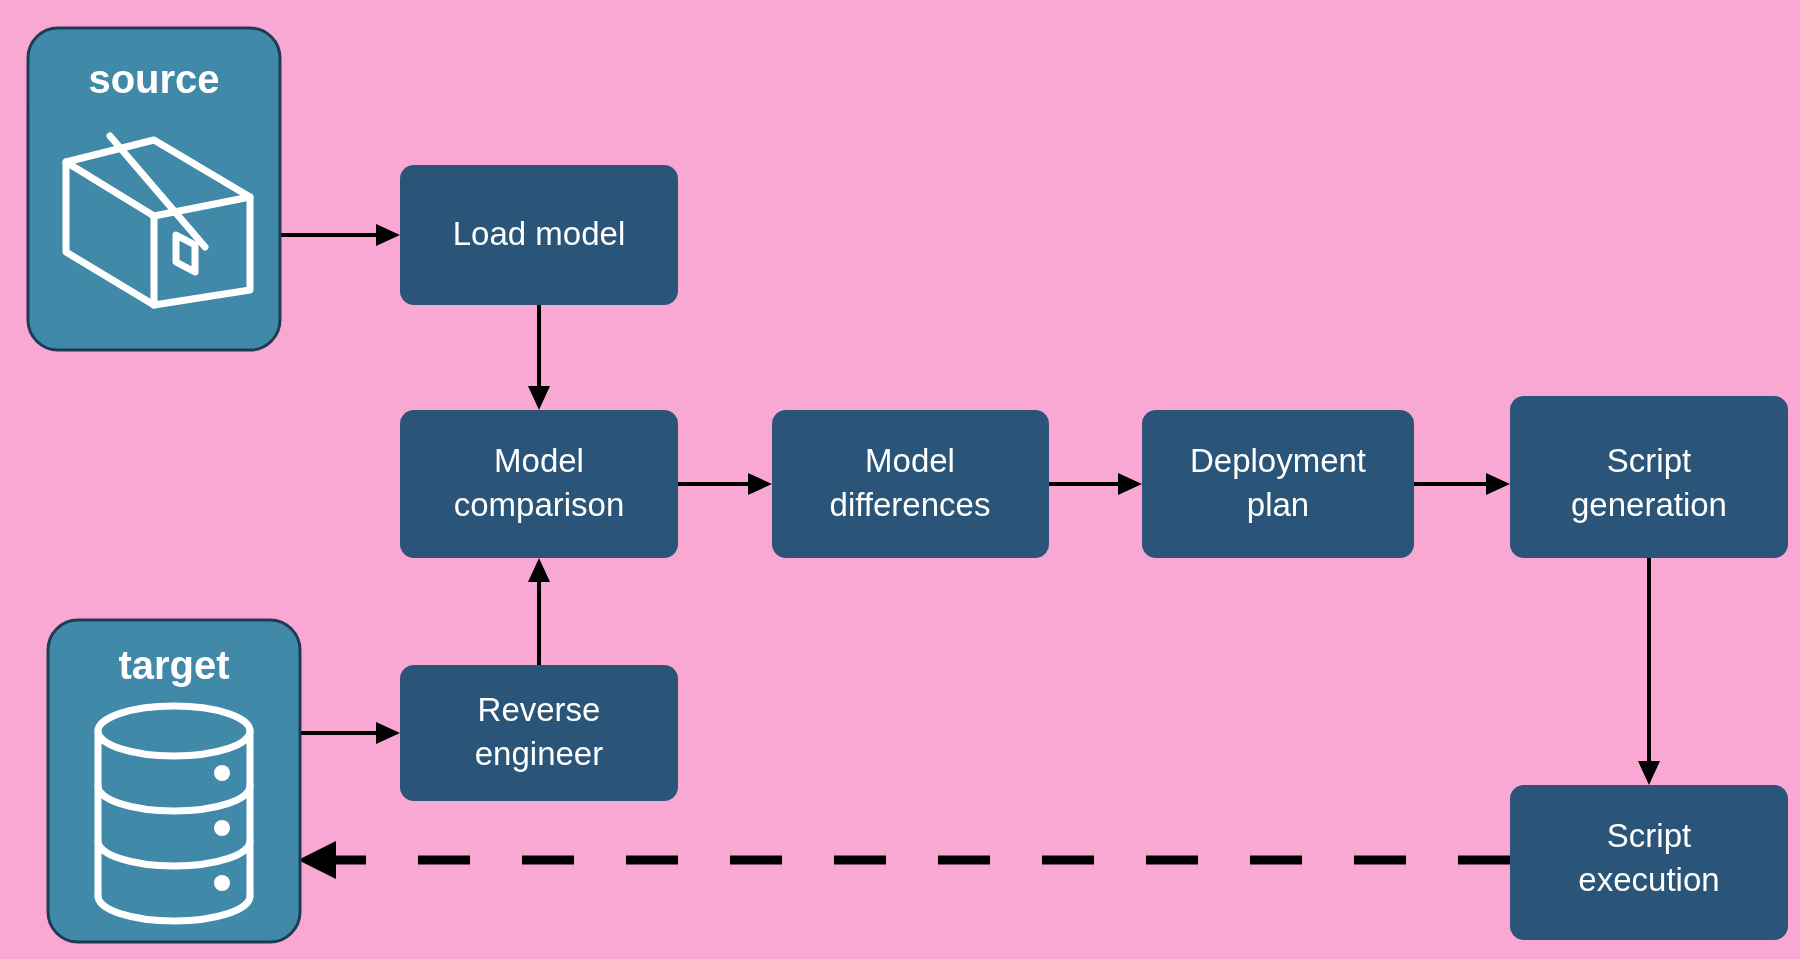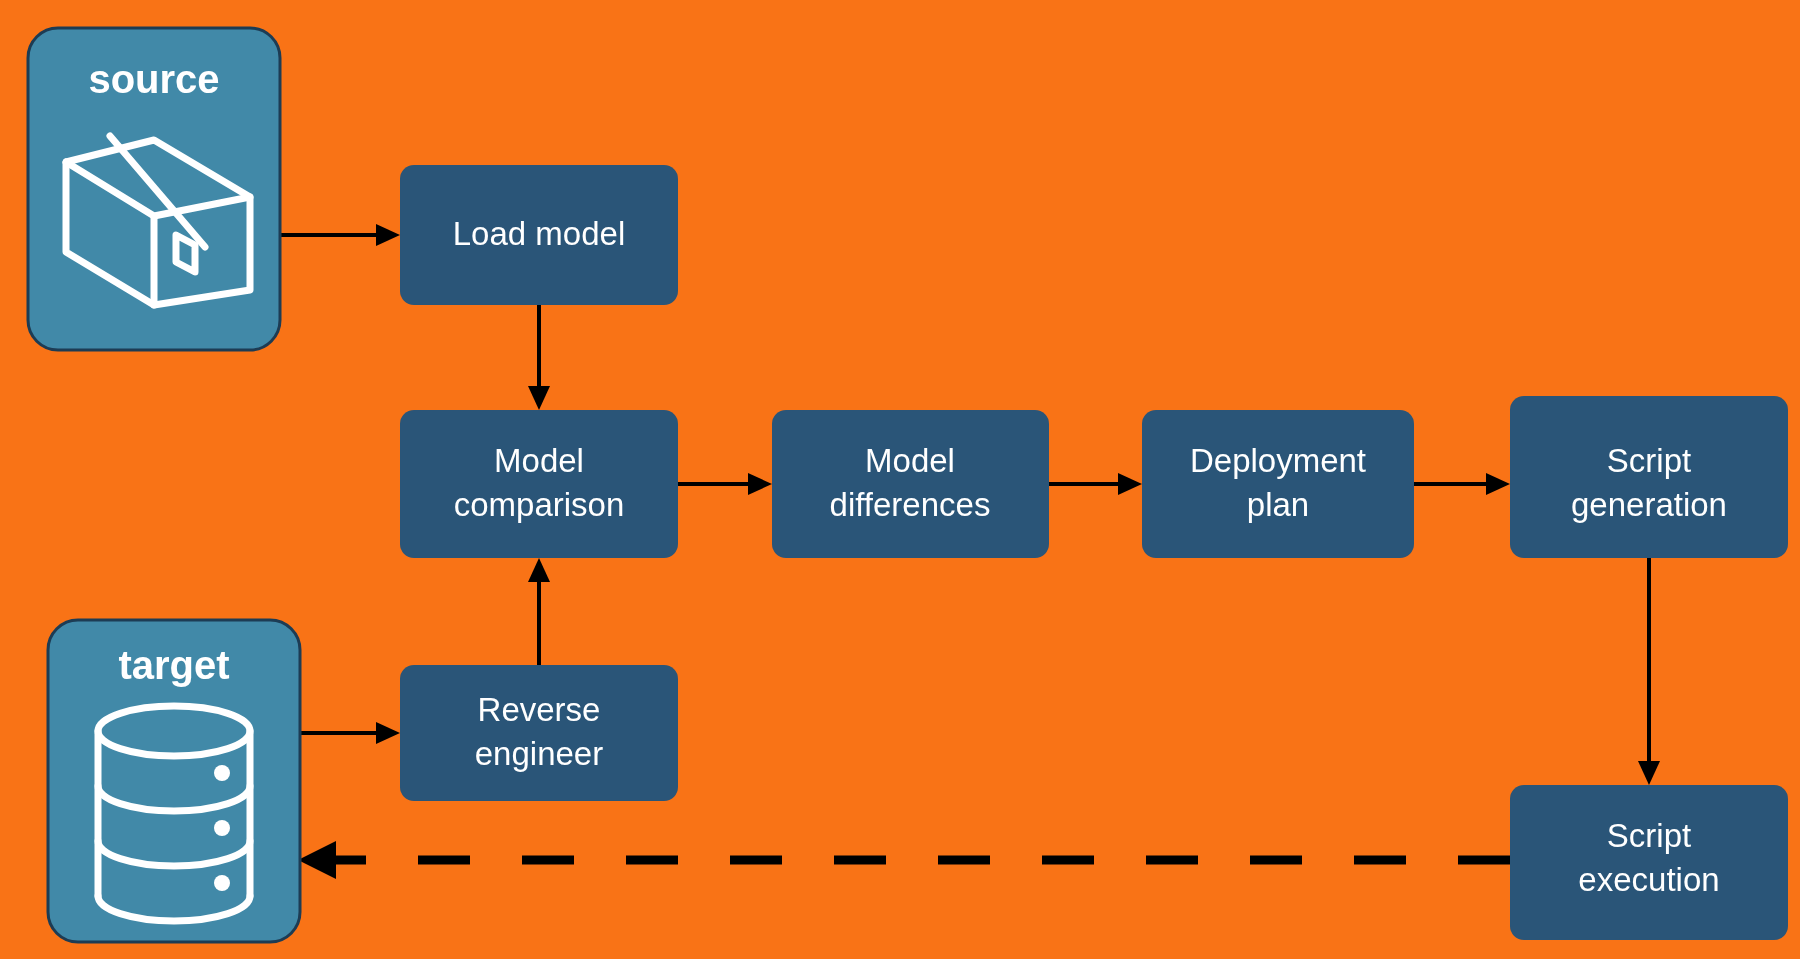--- a/index.html
+++ b/index.html
@@ -7,21 +7,21 @@
     padding: 0;
     background: #ffffff;
   }
   body {
     font-family: "Liberation Sans", sans-serif;
   }
   #canvas {
     position: relative;
     width: 1800px;
     height: 959px;
-    background: #f97316;
+    background: #f9a8d4;
     overflow: hidden;
   }
   #diagram-svg {
     position: absolute;
     left: 0;
     top: 0;
     width: 1800px;
     height: 959px;
   }
   .endpoint-card {

